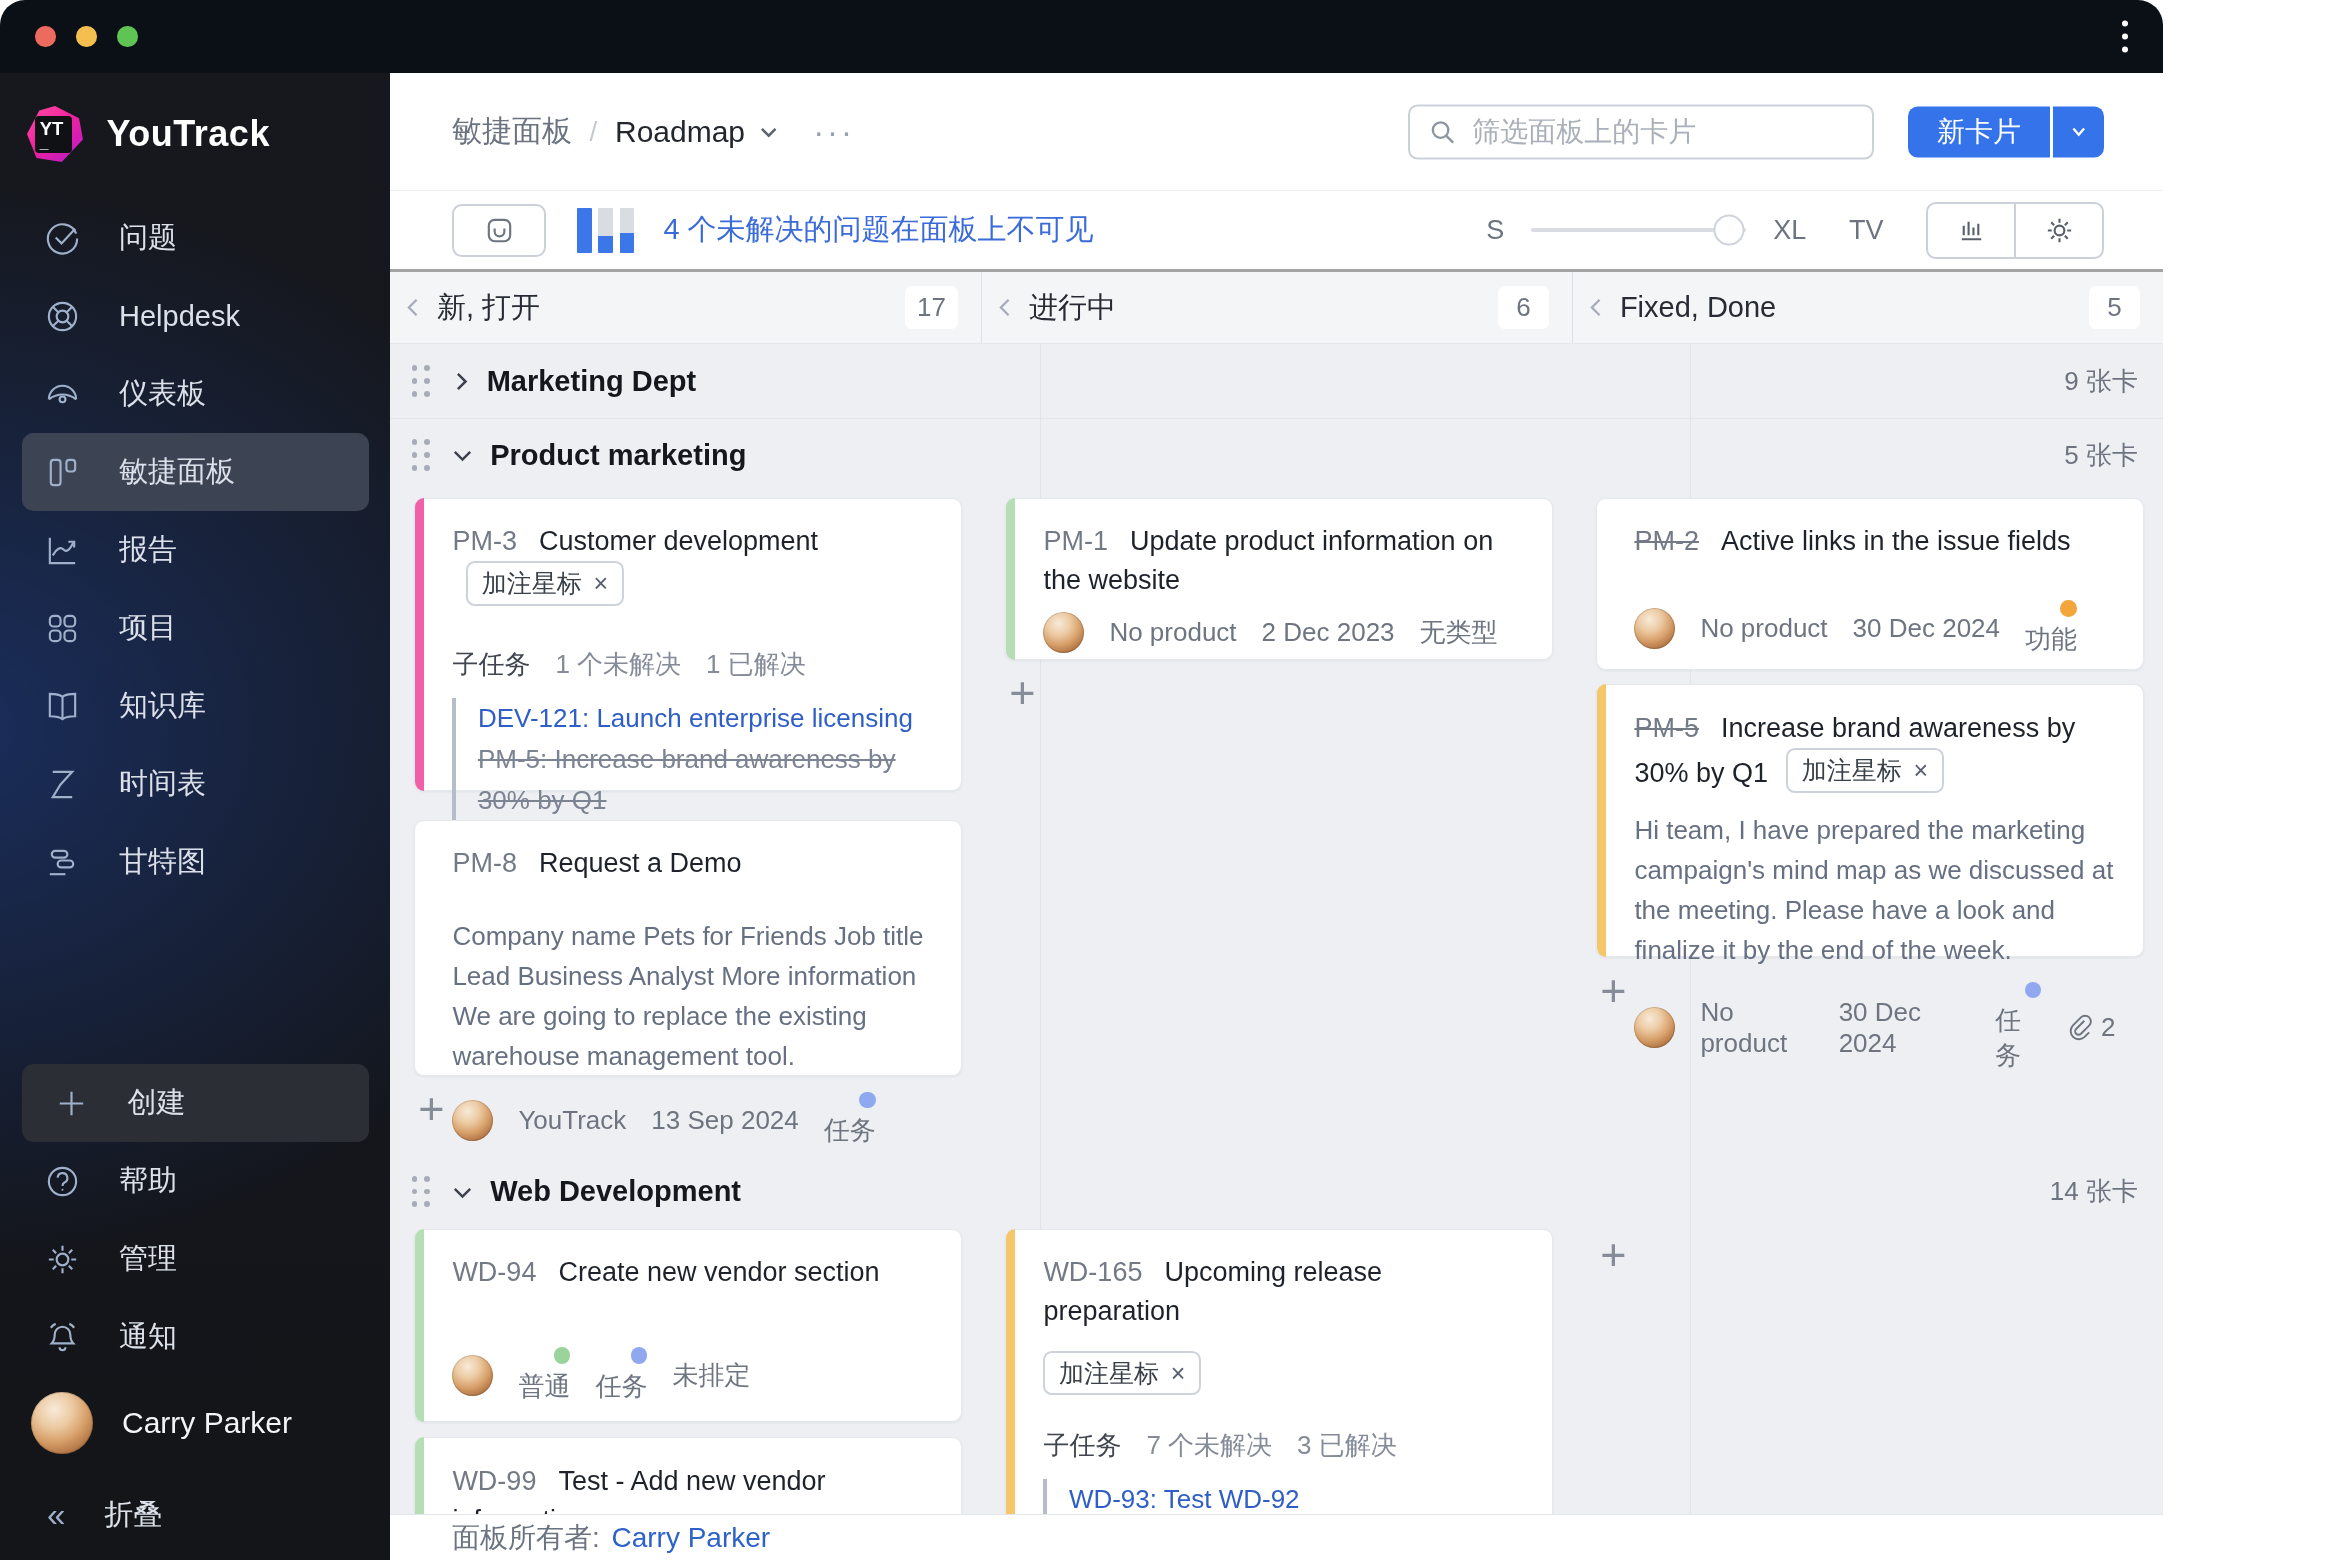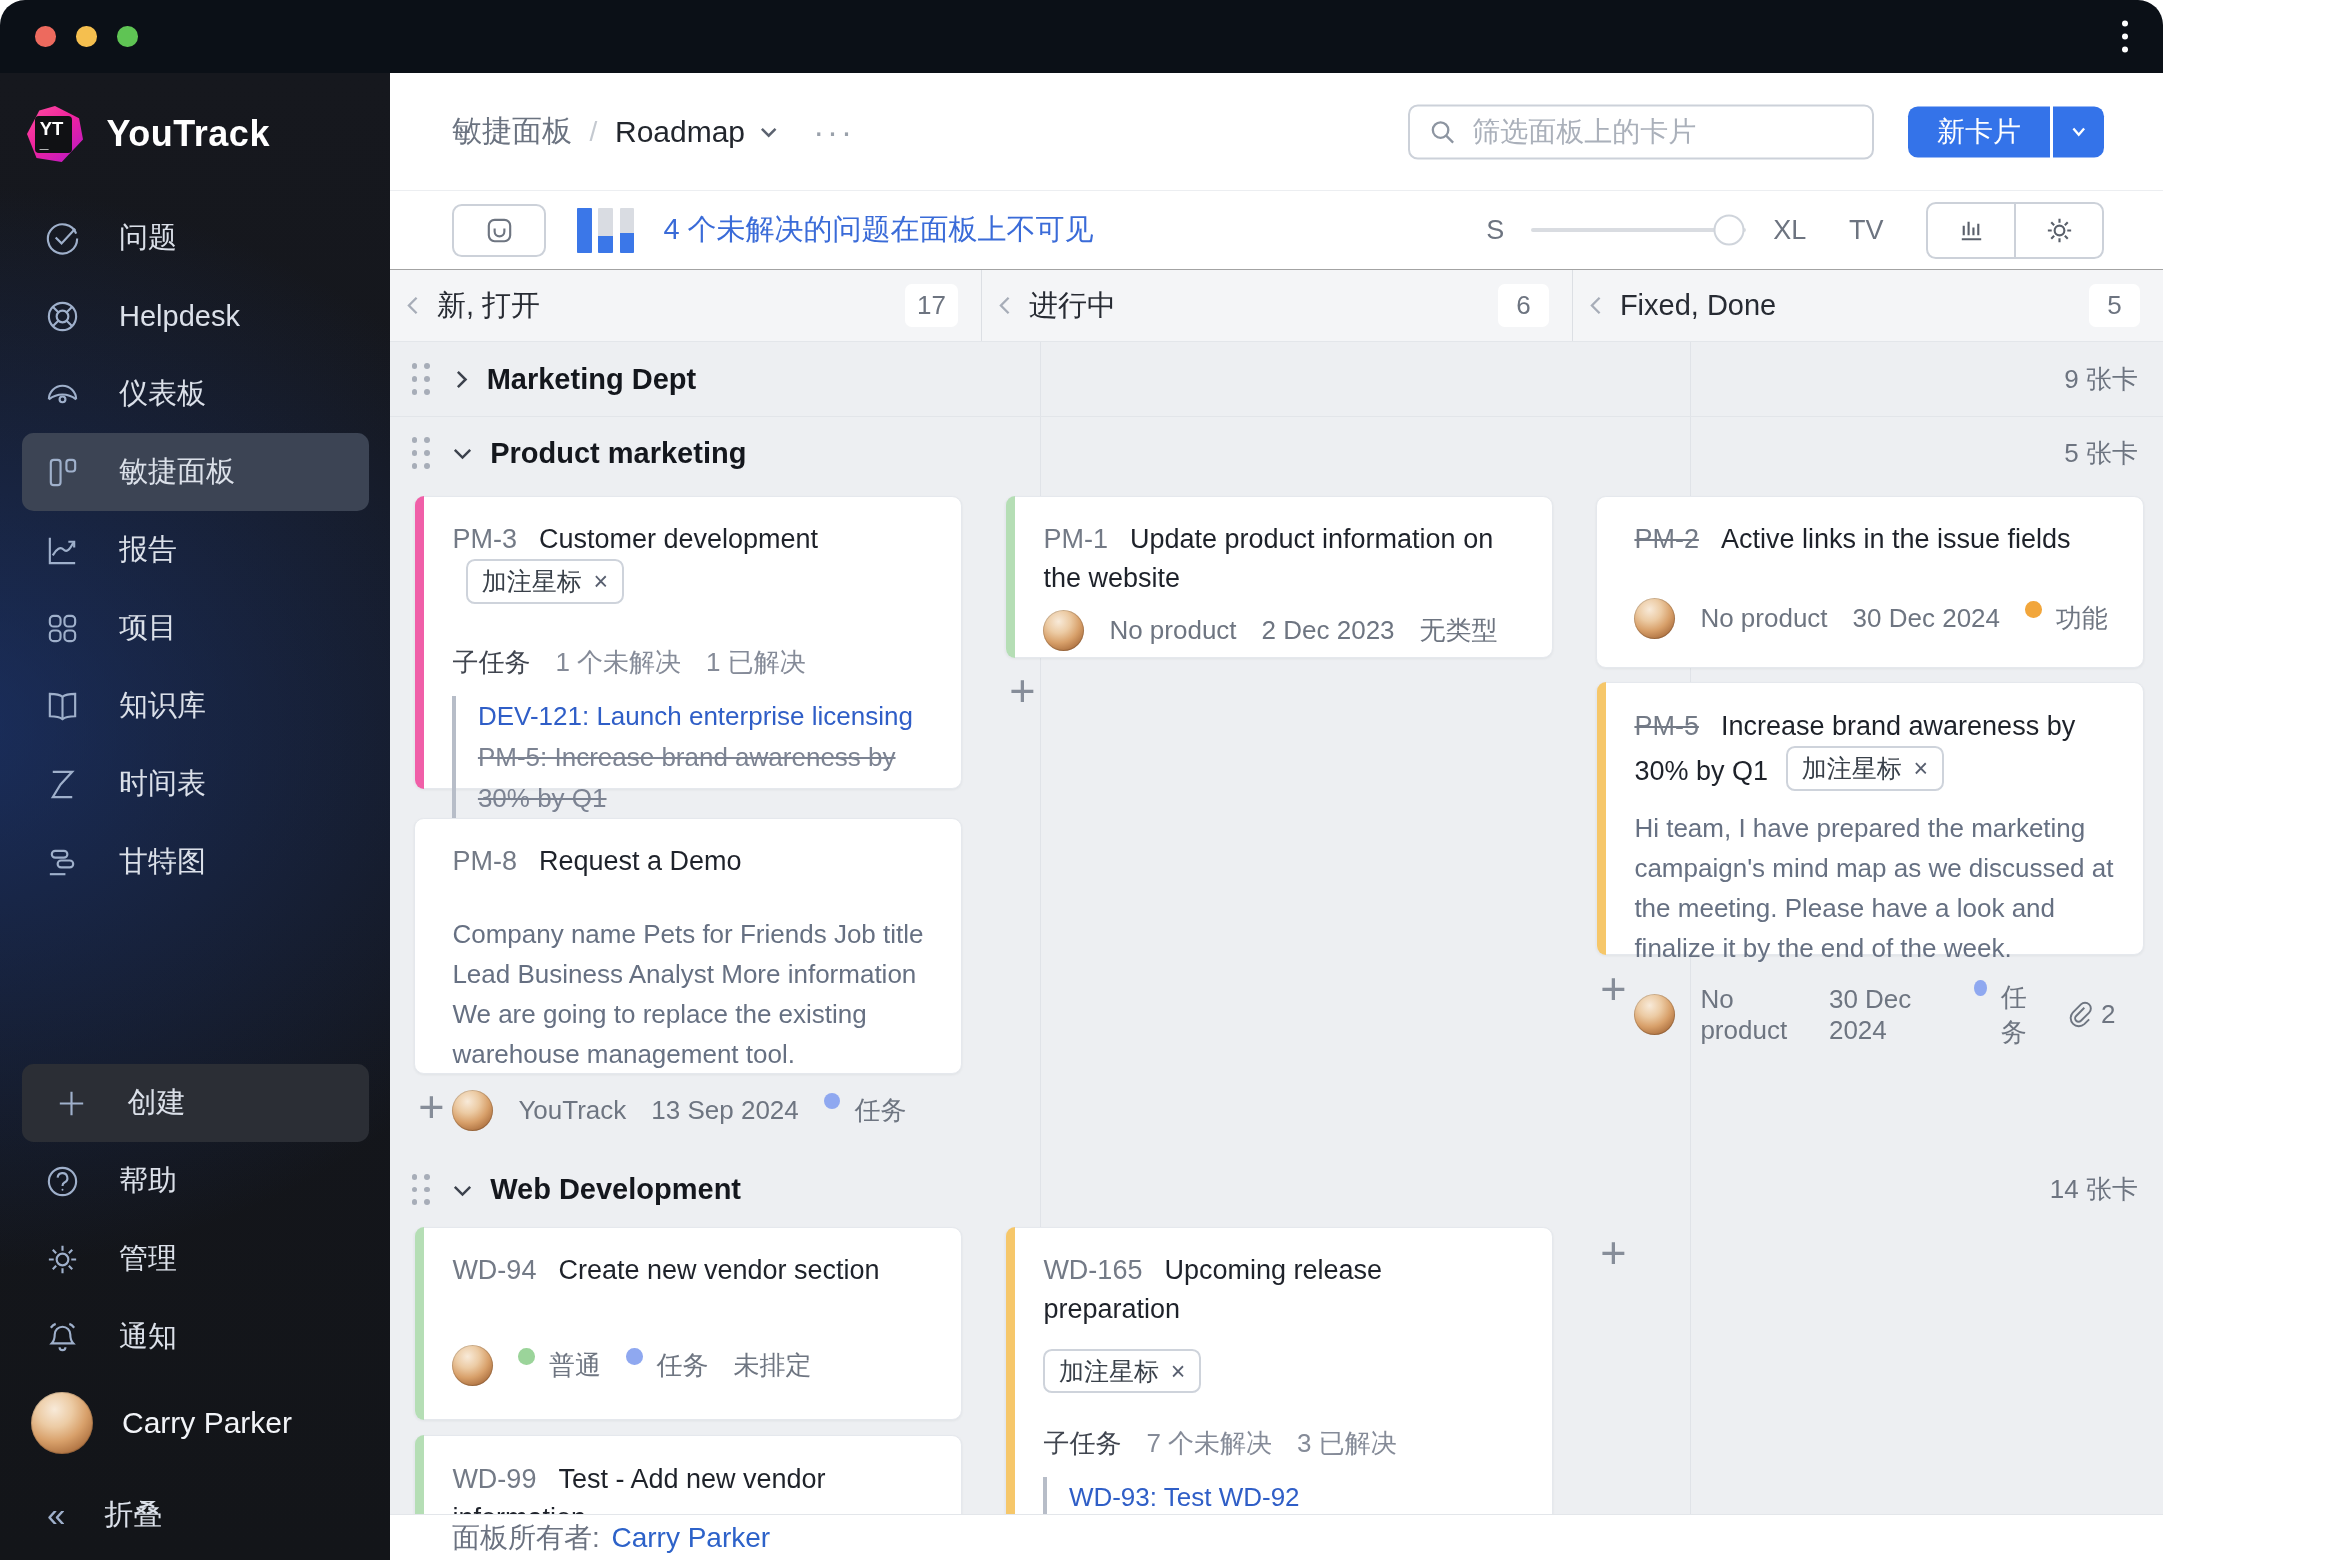--- a/index.html
+++ b/index.html
@@ -67,21 +67,21 @@
   .size-label{font-size:27px;color:#6d7480;}
   .slider{width:215px;height:3.9px;background:#d9dce1;border-radius:2px;position:relative;cursor:pointer;}
   .slider .thumb{position:absolute;top:50%;left:92%;transform:translate(-50%,-50%);width:31px;height:31px;border-radius:50%;background:#fff;border:2.9px solid #cfd4db;box-sizing:border-box;}
   .tv-label{font-size:27px;color:#6d7480;margin-left:15.6px;cursor:pointer;}
   .icon-group{display:flex;margin-left:15.6px;border:2px solid #ccd1d9;border-radius:9.8px;overflow:hidden;background:#fff;}
   .icon-group .cell{width:86px;height:53px;display:flex;align-items:center;justify-content:center;cursor:pointer;}
   .icon-group .cell+.cell{border-left:2px solid #ccd1d9;}
   .icon-group svg{stroke:#5a606b;stroke-width:2.2;fill:none;}
 
   
-  .colheads{height:71px;background:#f4f5f7;border-top:1px solid #a3a3a3;border-bottom:1px solid #e3e6ea;display:grid;grid-template-columns:1fr 1fr 1fr;}
+  .colheads{height:71px;background:#f4f5f7;border-top:3px solid #a3a3a3;border-bottom:1px solid #e3e6ea;display:grid;grid-template-columns:1fr 1fr 1fr;}
   .colhead{display:flex;align-items:center;padding:0 23.4px 0 11.7px;font-size:29px;color:#272b33;gap:13.7px;}
   .colhead+.colhead{border-left:1px solid #dcdfe4;}
   .colhead .cchev{stroke:#a7adb8;stroke-width:2.4;fill:none;cursor:pointer;}
   .colhead .spacer{flex:1;}
   .count-chip{background:#fff;border-radius:6.8px;min-width:27px;text-align:center;padding:5.9px 11.7px;font-size:26px;color:#6d7480;}
 
   
   .board{flex:1;position:relative;overflow:hidden;background:#edeff2;}
   .vdiv{position:absolute;top:0;bottom:0;width:1px;background:#e0e3e8;z-index:0;}
   .lane-head{display:flex;align-items:center;padding:0 25px 0 21.5px;gap:15.6px;position:relative;z-index:1;}
@@ -109,21 +109,21 @@
   .chip.block{margin-left:0;margin-top:11.7px;vertical-align:0;}
   .c-sub{margin-top:41px;font-size:26px;display:flex;gap:25px;}
   .c-sub .sub-l{color:#40454f;}
   .c-sub .sub-c{color:#858b98;}
   .c-links{margin-top:15.6px;border-left:4.9px solid #b7bdc8;padding-left:21.5px;}
   .c-link{font-size:26px;line-height:41px;color:#2f5ec7;display:block;cursor:pointer;}
   .c-link.struck{color:#7c8392;text-decoration:line-through;cursor:default;}
   .c-desc{margin-top:33px;font-size:26px;line-height:40px;color:#667082;}
   .c-foot{display:flex;align-items:center;gap:25px;font-size:26px;color:#6e7581;}
   .c-foot .avatar{width:41px;height:41px;flex:0 0 41px;}
-  .dotlab{display:flex;align-items:flex-start;gap:14px;}
+  .dotlab{display:flex;align-items:flex-end;gap:5px;flex-direction:column;}
   .dot{width:16.6px;height:16.6px;border-radius:50%;display:inline-block;}
   .dot.orange{background:#f2a63b;} .dot.peri{background:#8fa8f0;} .dot.green{background:#9bd49a;}
   .attach{margin-left:auto;display:flex;align-items:center;gap:7.8px;color:#6e7581;}
   .attach svg{stroke:#6e7581;stroke-width:2;fill:none;}
   .addcard{font-size:45px;font-weight:300;color:#868d99;margin:13.7px 0 0 3.9px;line-height:39px;cursor:pointer;width:39px;}
 
   
   .boardfooter{height:45px;background:#fff;border-top:1px solid #e3e6ea;display:flex;align-items:center;padding-left:62px;font-size:28px;position:relative;z-index:2;}
   .owner-label{color:#6b7280;}
   .owner-link{color:#2d62c9;margin-left:11.7px;cursor:pointer;}

